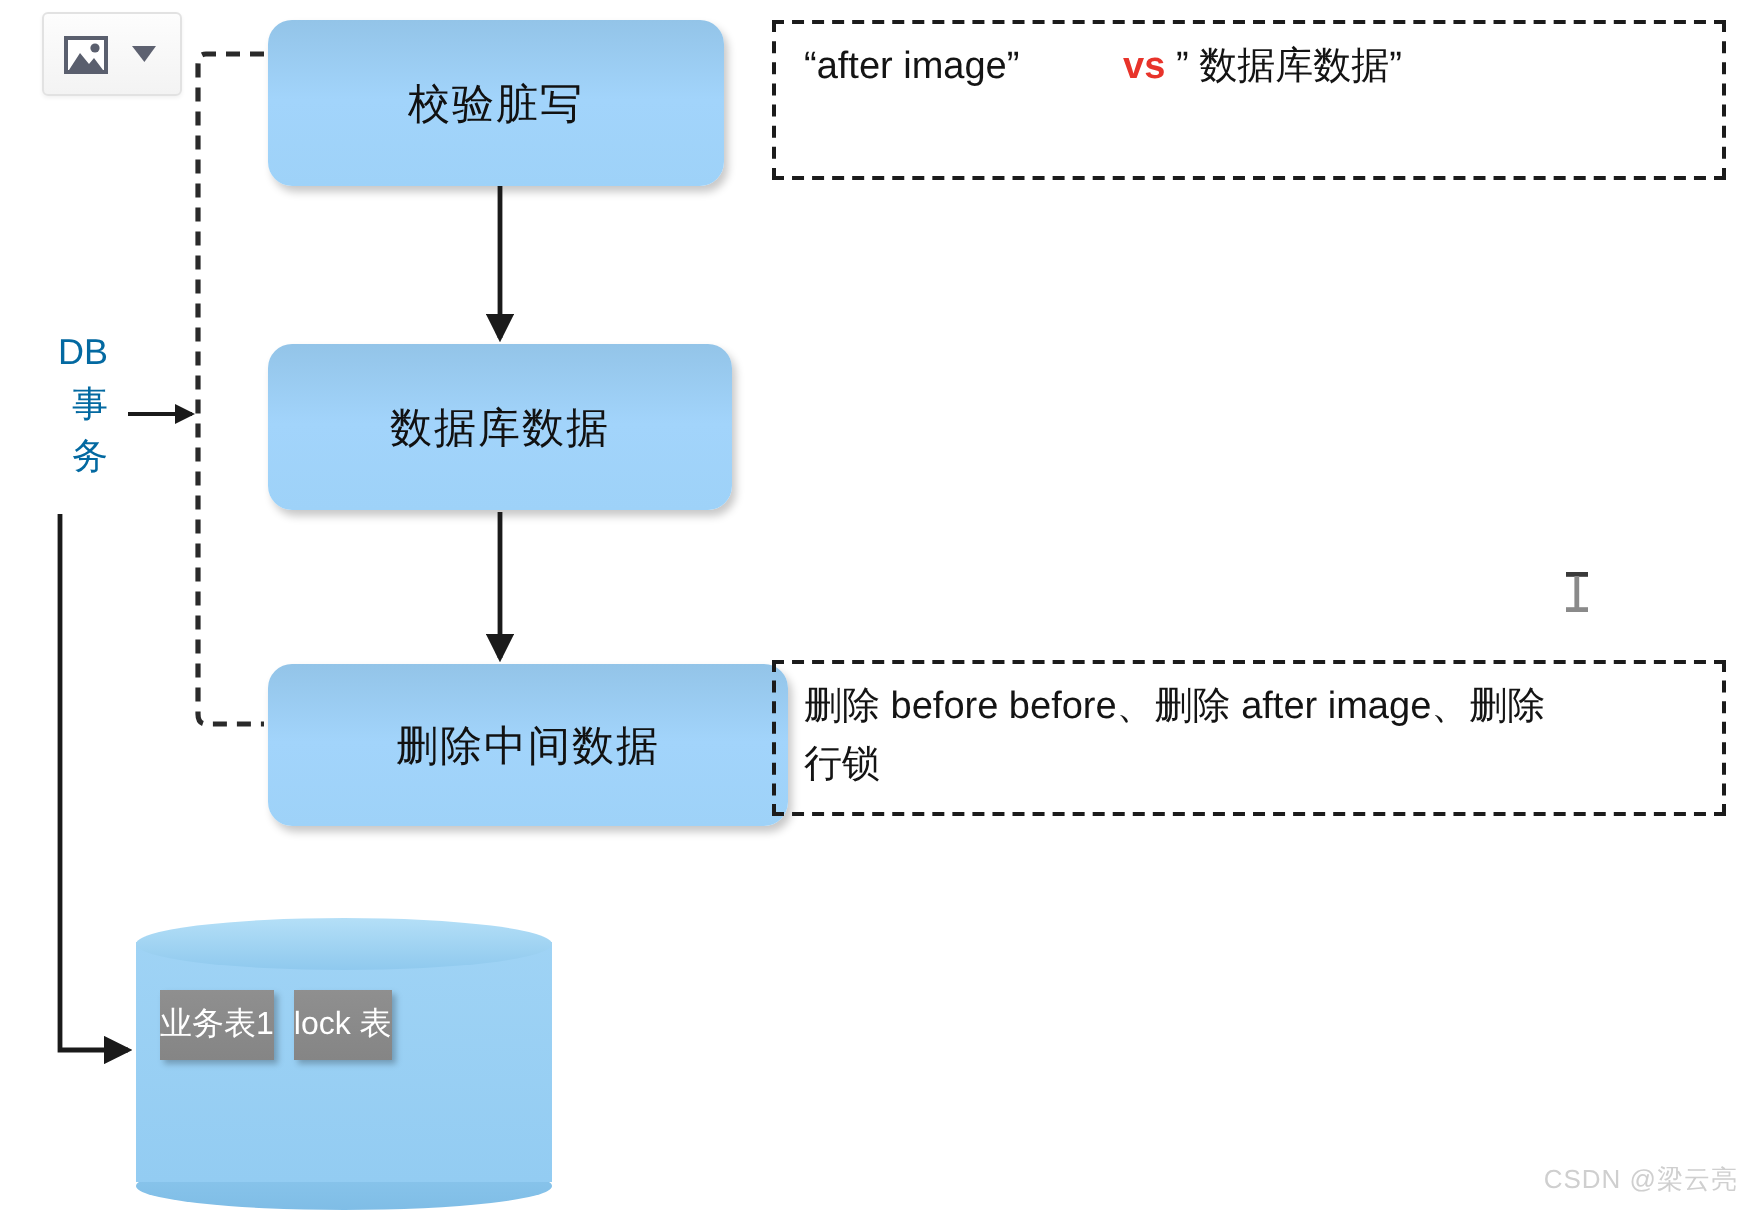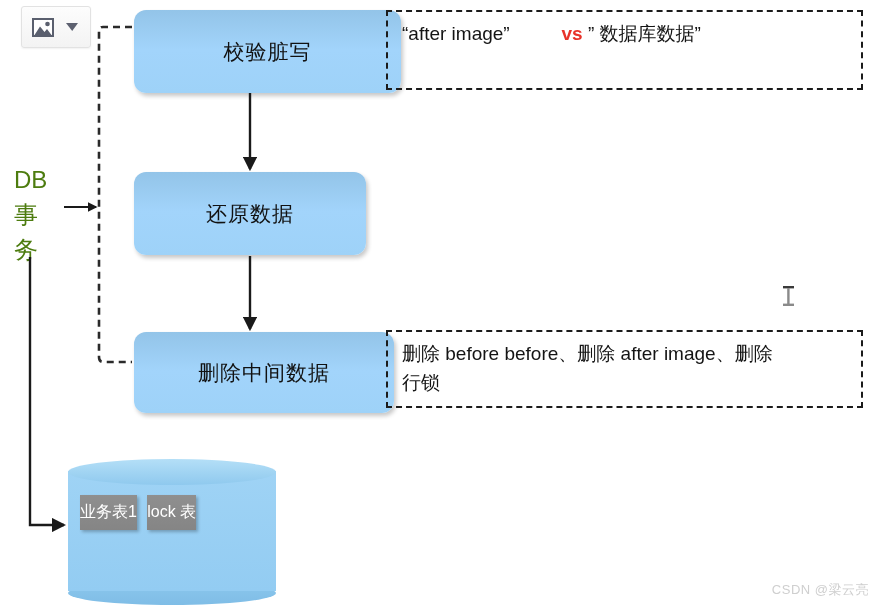--- a/index.html
+++ b/index.html
@@ -78,24 +78,24 @@
   }
   .noteline { white-space: pre-wrap; }
   .vs-red { color: #e8332a; font-weight: 600; margin-left: 36px; }
 
   
   .db-label {
     position: absolute;
     left: 14px;
     top: 163px;
     width: 40px;
-    color: #4d7c0f;
-    font-size: 24px;
+    color: #0369a1;
+    font-size: 18px;
     line-height: 1.45;
-    text-align: left;
+    text-align: right;
   }
   .db-label div { white-space: nowrap; }
 
   
   .cyl-wrap { position: absolute; left: 68px; top: 459px; width: 208px; height: 142px; }
   .cyl-body {
     position: absolute;
     left: 0; top: 12px;
     width: 208px; height: 120px;
     background: linear-gradient(180deg, #9fd3f5 0%, #93ccf2 100%);
@@ -112,21 +112,21 @@
     left: 0; bottom: -4px;
     width: 208px; height: 24px;
     border-radius: 50%;
     background: linear-gradient(180deg, #8cc7ed 0%, #7fbde6 100%);
   }
   .cyl-tables {
     position: absolute;
     left: 0; top: 26px;
     width: 200px;
     display: grid;
-    grid-template-columns: 1fr 1fr 1fr;
+    grid-template-columns: 1fr 1fr 1fr 1fr;
     gap: 9px 10px;
     padding: 10px 12px;
     box-sizing: border-box;
   }
   .tbl-chip {
     height: 35px;
     background: linear-gradient(180deg, #8f8f8f 0%, #858585 100%);
     box-shadow: 2px 2px 3px rgba(0,0,0,0.25);
     color: #ffffff;
     font-size: 16px;
@@ -184,26 +184,26 @@
       </svg>
     </div>
   </div>
 
   <div class="db-label">
     <div>DB</div>
     <div>事</div>
     <div>务</div>
   </div>
 
-  <div class="flowbox" style="left:134px; top:10px; width:267px; height:83px;">
+  <div class="flowbox" style="left:134px; top:10px; width:228px; height:83px;">
     <span>校验脏写</span>
   </div>
 
   <div class="flowbox" style="left:134px; top:172px; width:232px; height:83px;">
-    <span>还原数据</span>
+    <span>数据库数据</span>
   </div>
 
   <div class="flowbox" style="left:134px; top:332px; width:260px; height:81px;">
     <span>删除中间数据</span>
   </div>
 
   <div class="notebox" style="left:386px; top:10px; width:477px; height:80px;">
     <span class="noteline">“after image”</span><span class="noteline">&nbsp;&nbsp;&nbsp;</span><span class="vs-red">vs</span><span class="noteline">&nbsp;</span><span class="noteline">” 数据库数据”</span>
   </div>
 

